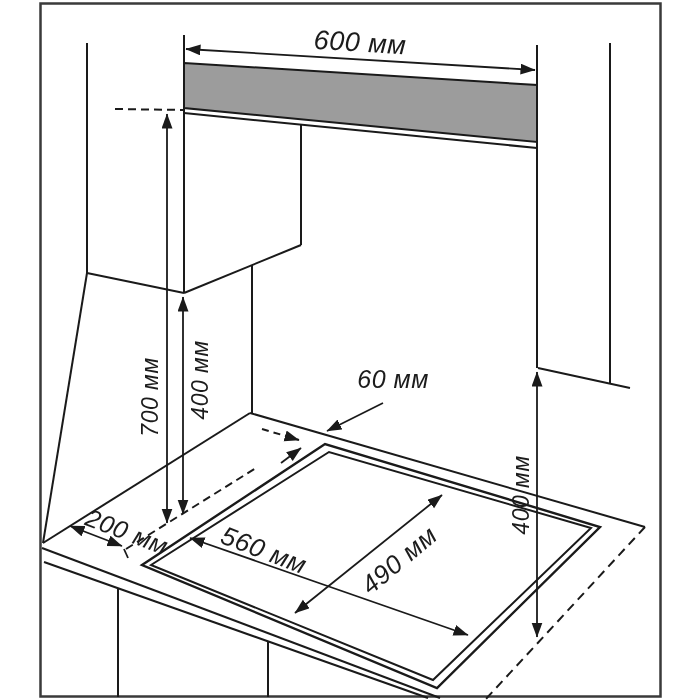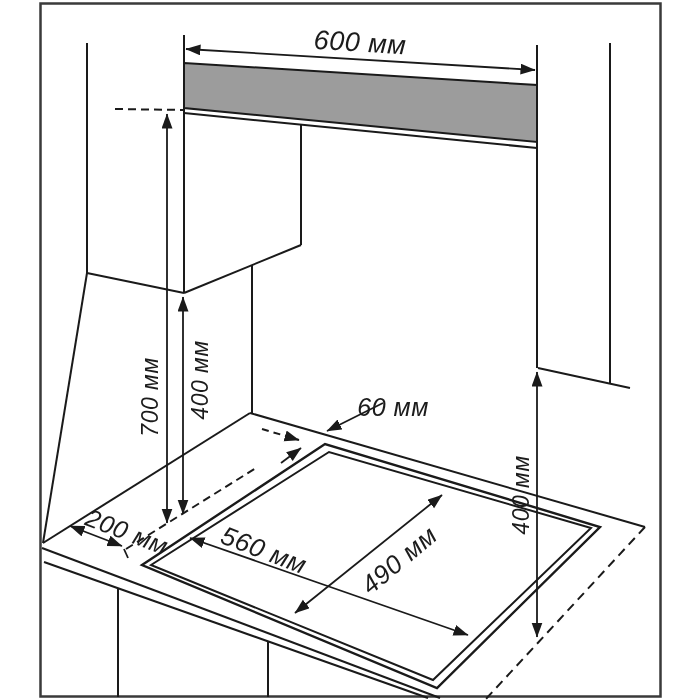--- a/index.html
+++ b/index.html
@@ -9,21 +9,21 @@
   }
   #drawing{position:absolute;left:0;top:0;}
   .dim-label{
     position:absolute;white-space:nowrap;color:#1c1c1c;font-style:italic;
     transform:translate(-50%,-50%);line-height:1;letter-spacing:0.5px;
   }
   .l600 {left:360px;top:43px; font-size:27px;transform:translate(-50%,-50%) rotate(3.5deg);}
   .l700 {left:150px;top:397px;font-size:23px;transform:translate(-50%,-50%) rotate(-90deg);}
   .l400L{left:200px;top:380px;font-size:23px;transform:translate(-50%,-50%) rotate(-90deg);}
   .l400R{left:521px;top:495px;font-size:23px;transform:translate(-50%,-50%) rotate(-90deg);}
-  .l60  {left:393px;top:407px;font-size:25px;}
+  .l60  {left:393px;top:379px;font-size:25px;}
   .l200 {left:127px;top:532px;font-size:25px;transform:translate(-50%,-50%) rotate(21deg);}
   .l560 {left:264px;top:550px;font-size:26px;transform:translate(-50%,-50%) rotate(21deg);}
   .l490 {left:399px;top:560px;font-size:26px;transform:translate(-50%,-50%) rotate(-40deg);}
 </style>
 </head>
 <body>
 
 <div id="stage">
 
   <svg id="drawing" width="700" height="700" viewBox="0 0 700 700">

